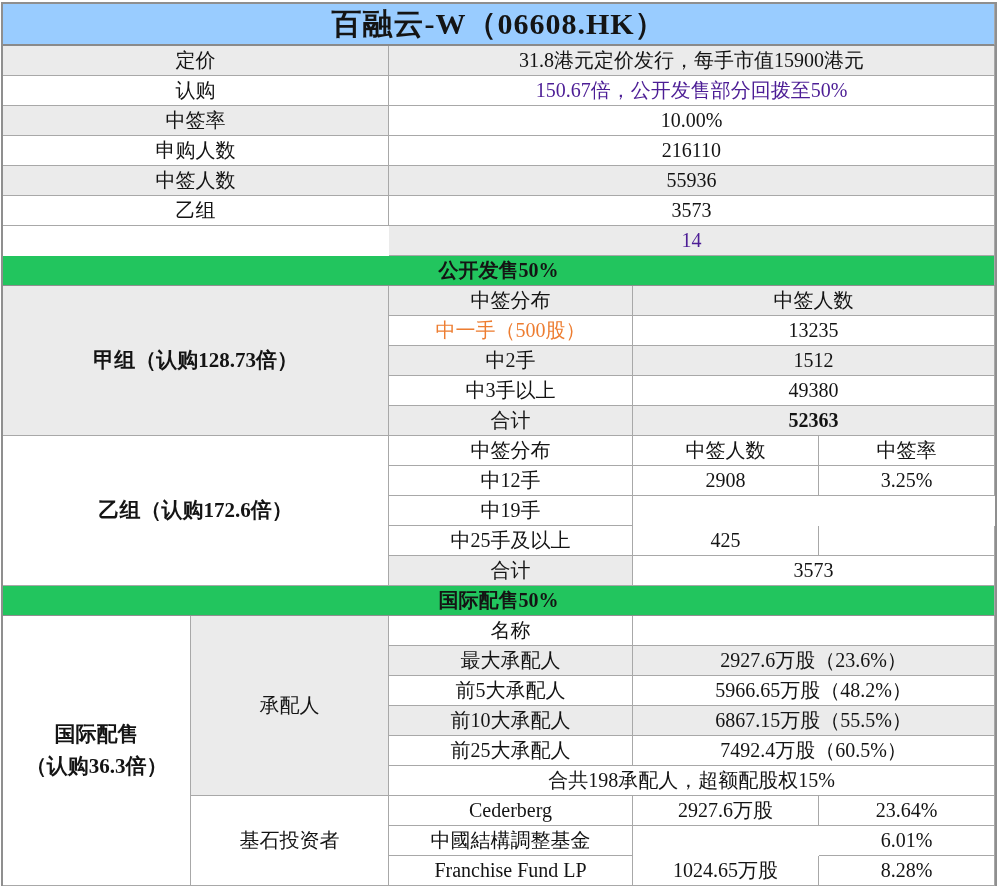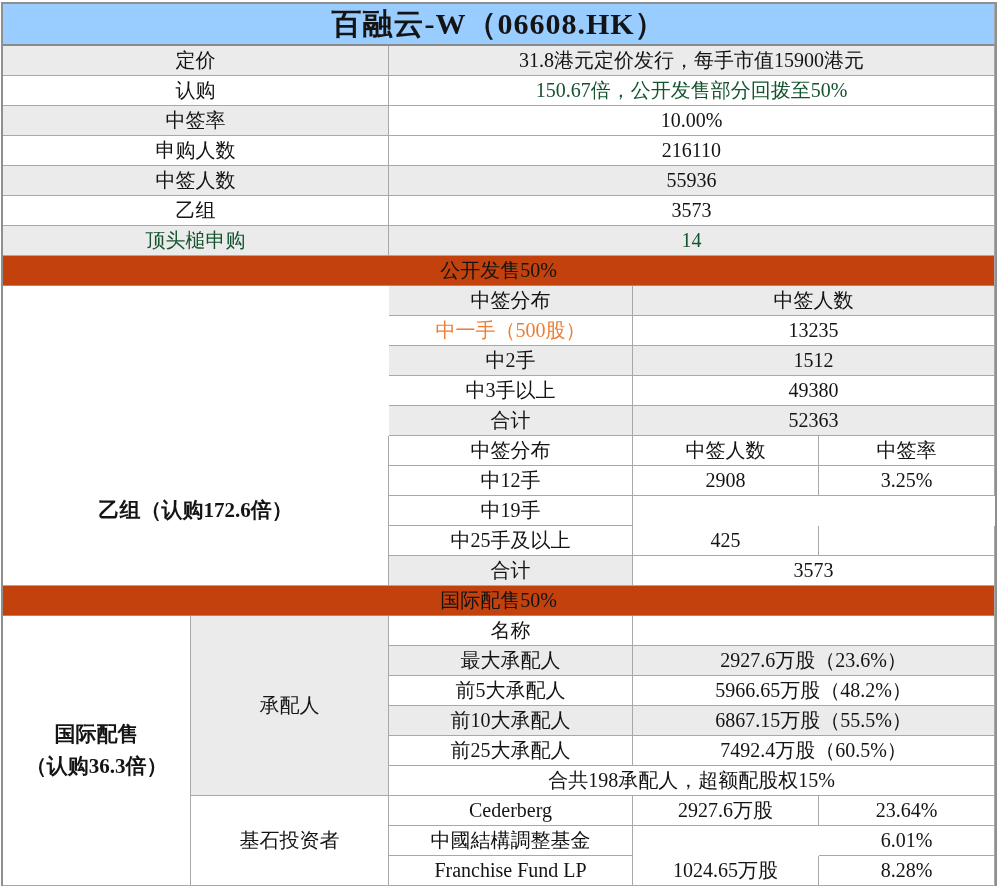--- a/index.html
+++ b/index.html
@@ -29,28 +29,28 @@
     white-space:nowrap;
   }
   .title{
     background:#99CCFF;
     font-size:30px;
     font-weight:bold;
     letter-spacing:1px;
     border-bottom:2px solid #8a8a8a;
   }
   .band{
-    background:#c2410c;
-    font-weight:normal;
+    background:#22c55e;
+    font-weight:bold;
     border-bottom:1px solid #8f8f8f;
   }
   .shade{background:#EBEBEB;text-align:right;}
-  .red{color:#14532d;}
+  .red{color:#4c1d95;}
   .orange{color:#ED7D31;}
-  .b{font-weight:normal;}
+  .b{font-weight:bold;}
   .glabel{font-weight:bold;font-size:21px;}
   .two-line{line-height:1.5;}
 </style>
 </head>
 <body>
 
 <div class="sheet">
 
   <div class="cell title" style="grid-area:1/1/2/6">百融云-W（06608.HK）</div>
 
@@ -65,25 +65,25 @@
 
   <div class="cell" style="grid-area:5/1/6/3">申购人数</div>
   <div class="cell" style="grid-area:5/3/6/6">216110</div>
 
   <div class="cell shade" style="grid-area:6/1/7/3">中签人数</div>
   <div class="cell shade" style="grid-area:6/3/7/6">55936</div>
 
   <div class="cell" style="grid-area:7/1/8/3">乙组</div>
   <div class="cell" style="grid-area:7/3/8/6">3573</div>
 
-  <div class="cell shade red" style="grid-area:8/1/9/3">顶头槌申购</div>
   <div class="cell shade red" style="grid-area:8/3/9/6">14</div>
 
   <div class="cell band" style="grid-area:9/1/10/6">公开发售50%</div>
 
+  <div class="cell shade glabel" style="grid-area:10/1/15/3">甲组（认购128.73倍）</div>
   <div class="cell shade" style="grid-area:10/3/11/4">中签分布</div>
   <div class="cell shade" style="grid-area:10/4/11/6">中签人数</div>
 
   <div class="cell orange" style="grid-area:11/3/12/4">中一手（500股）</div>
   <div class="cell" style="grid-area:11/4/12/6">13235</div>
 
   <div class="cell shade" style="grid-area:12/3/13/4">中2手</div>
   <div class="cell shade" style="grid-area:12/4/13/6">1512</div>
 
   <div class="cell" style="grid-area:13/3/14/4">中3手以上</div>

